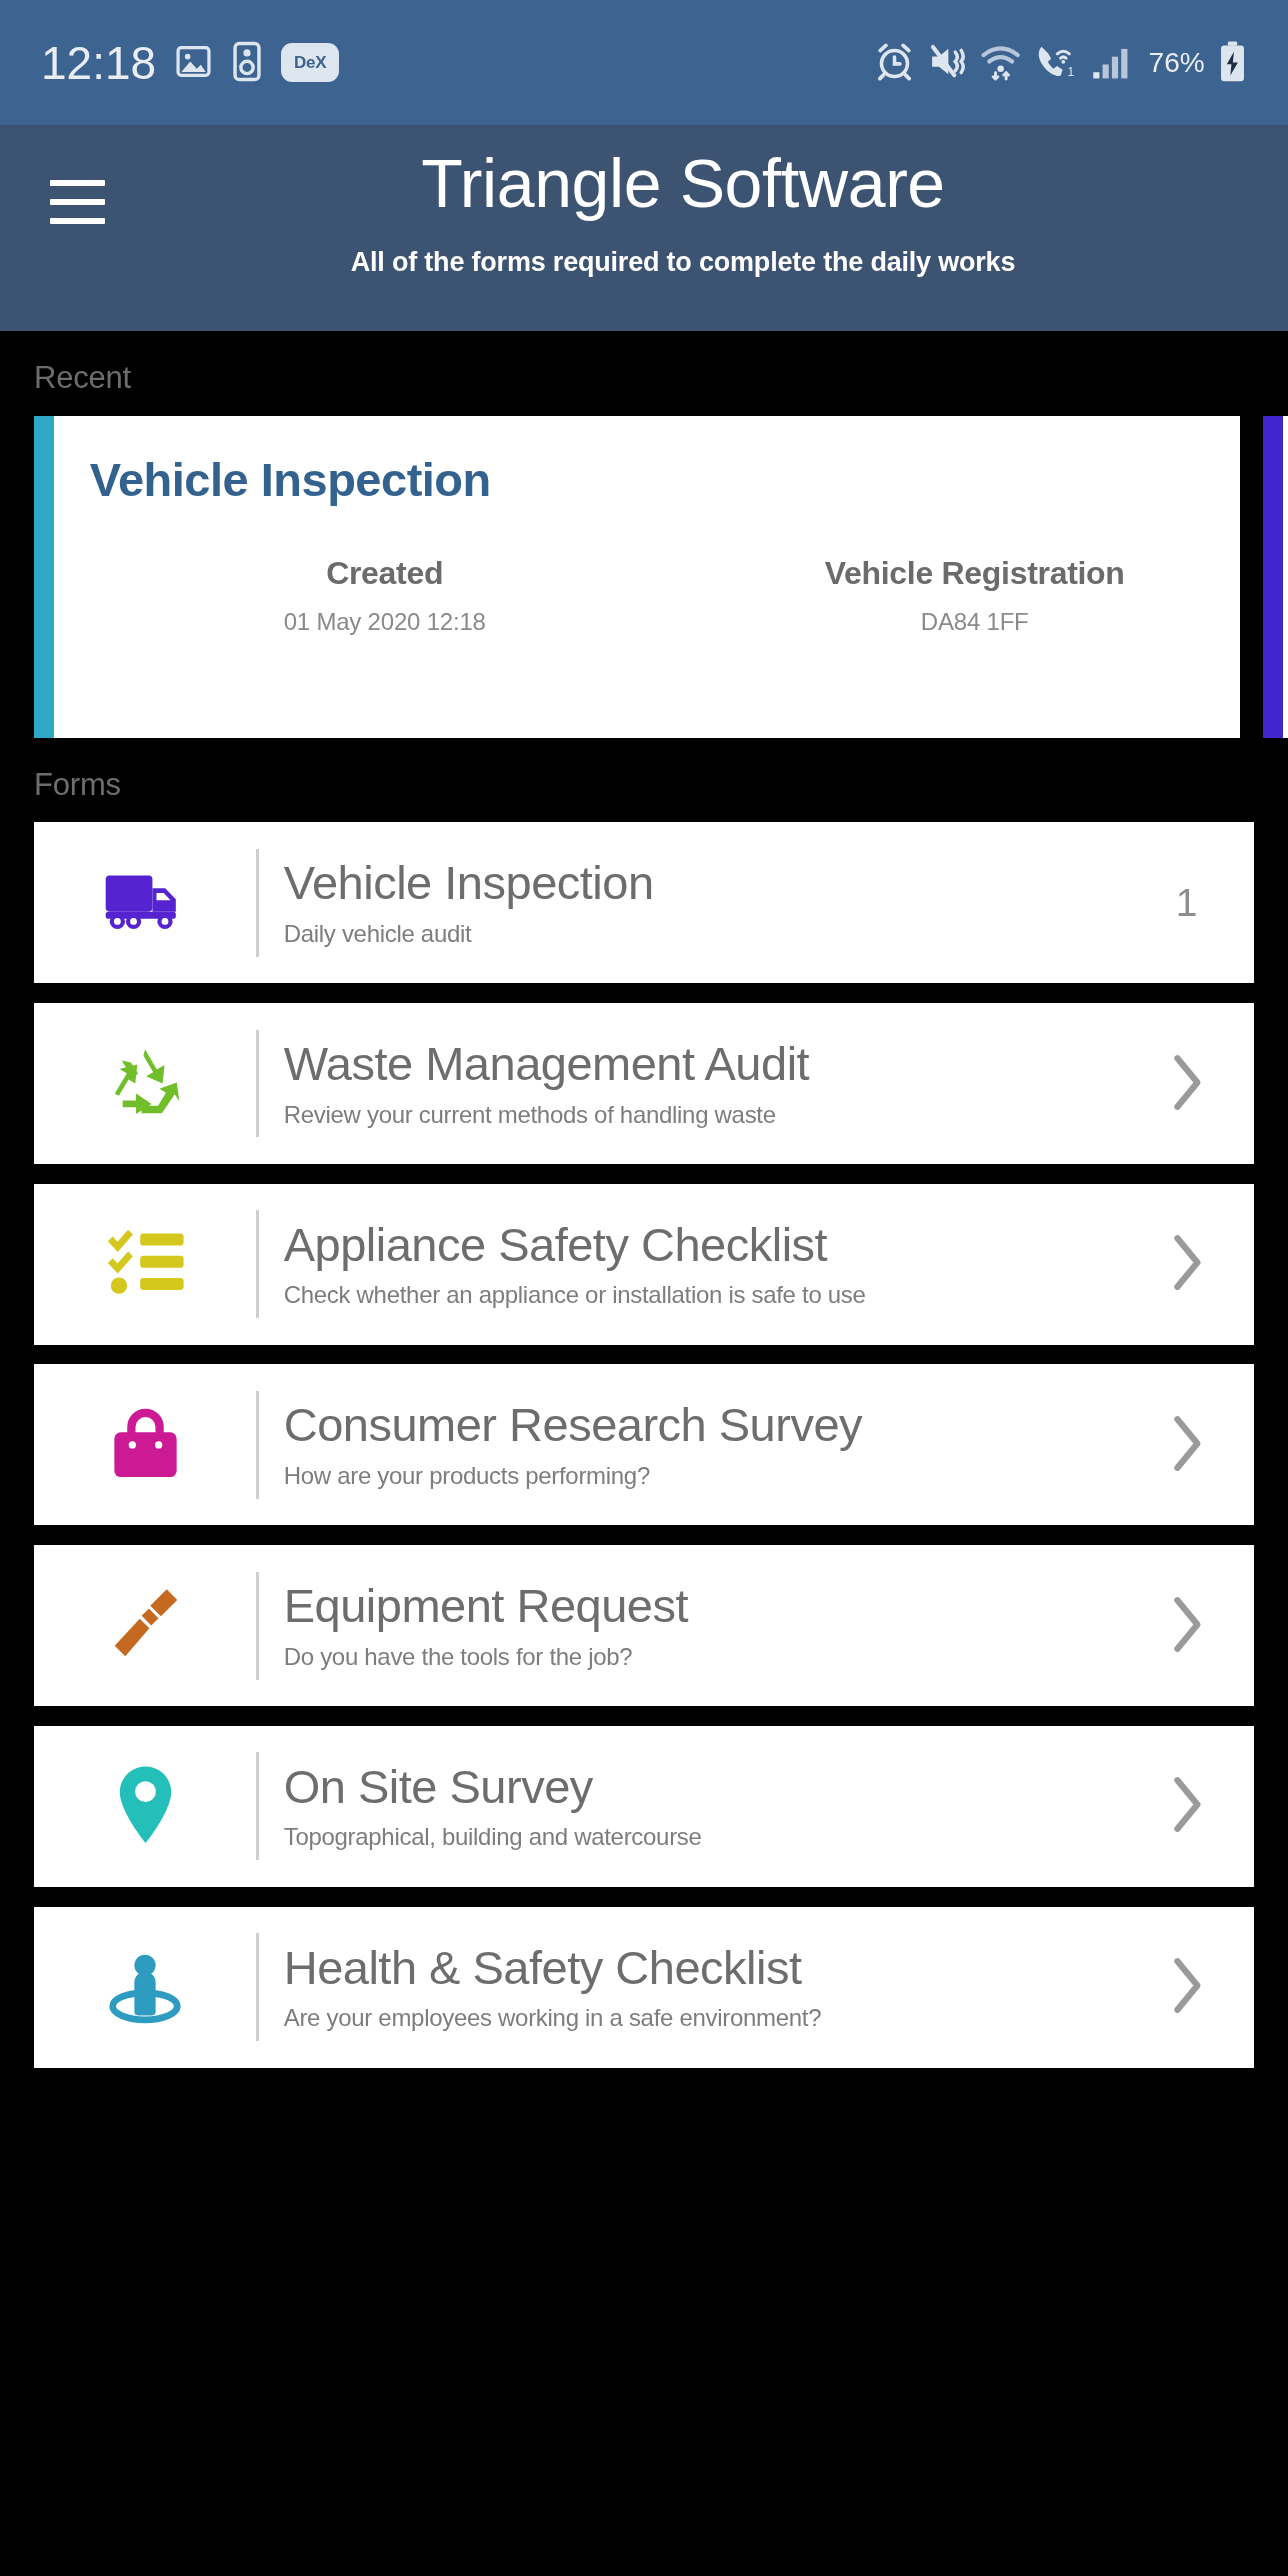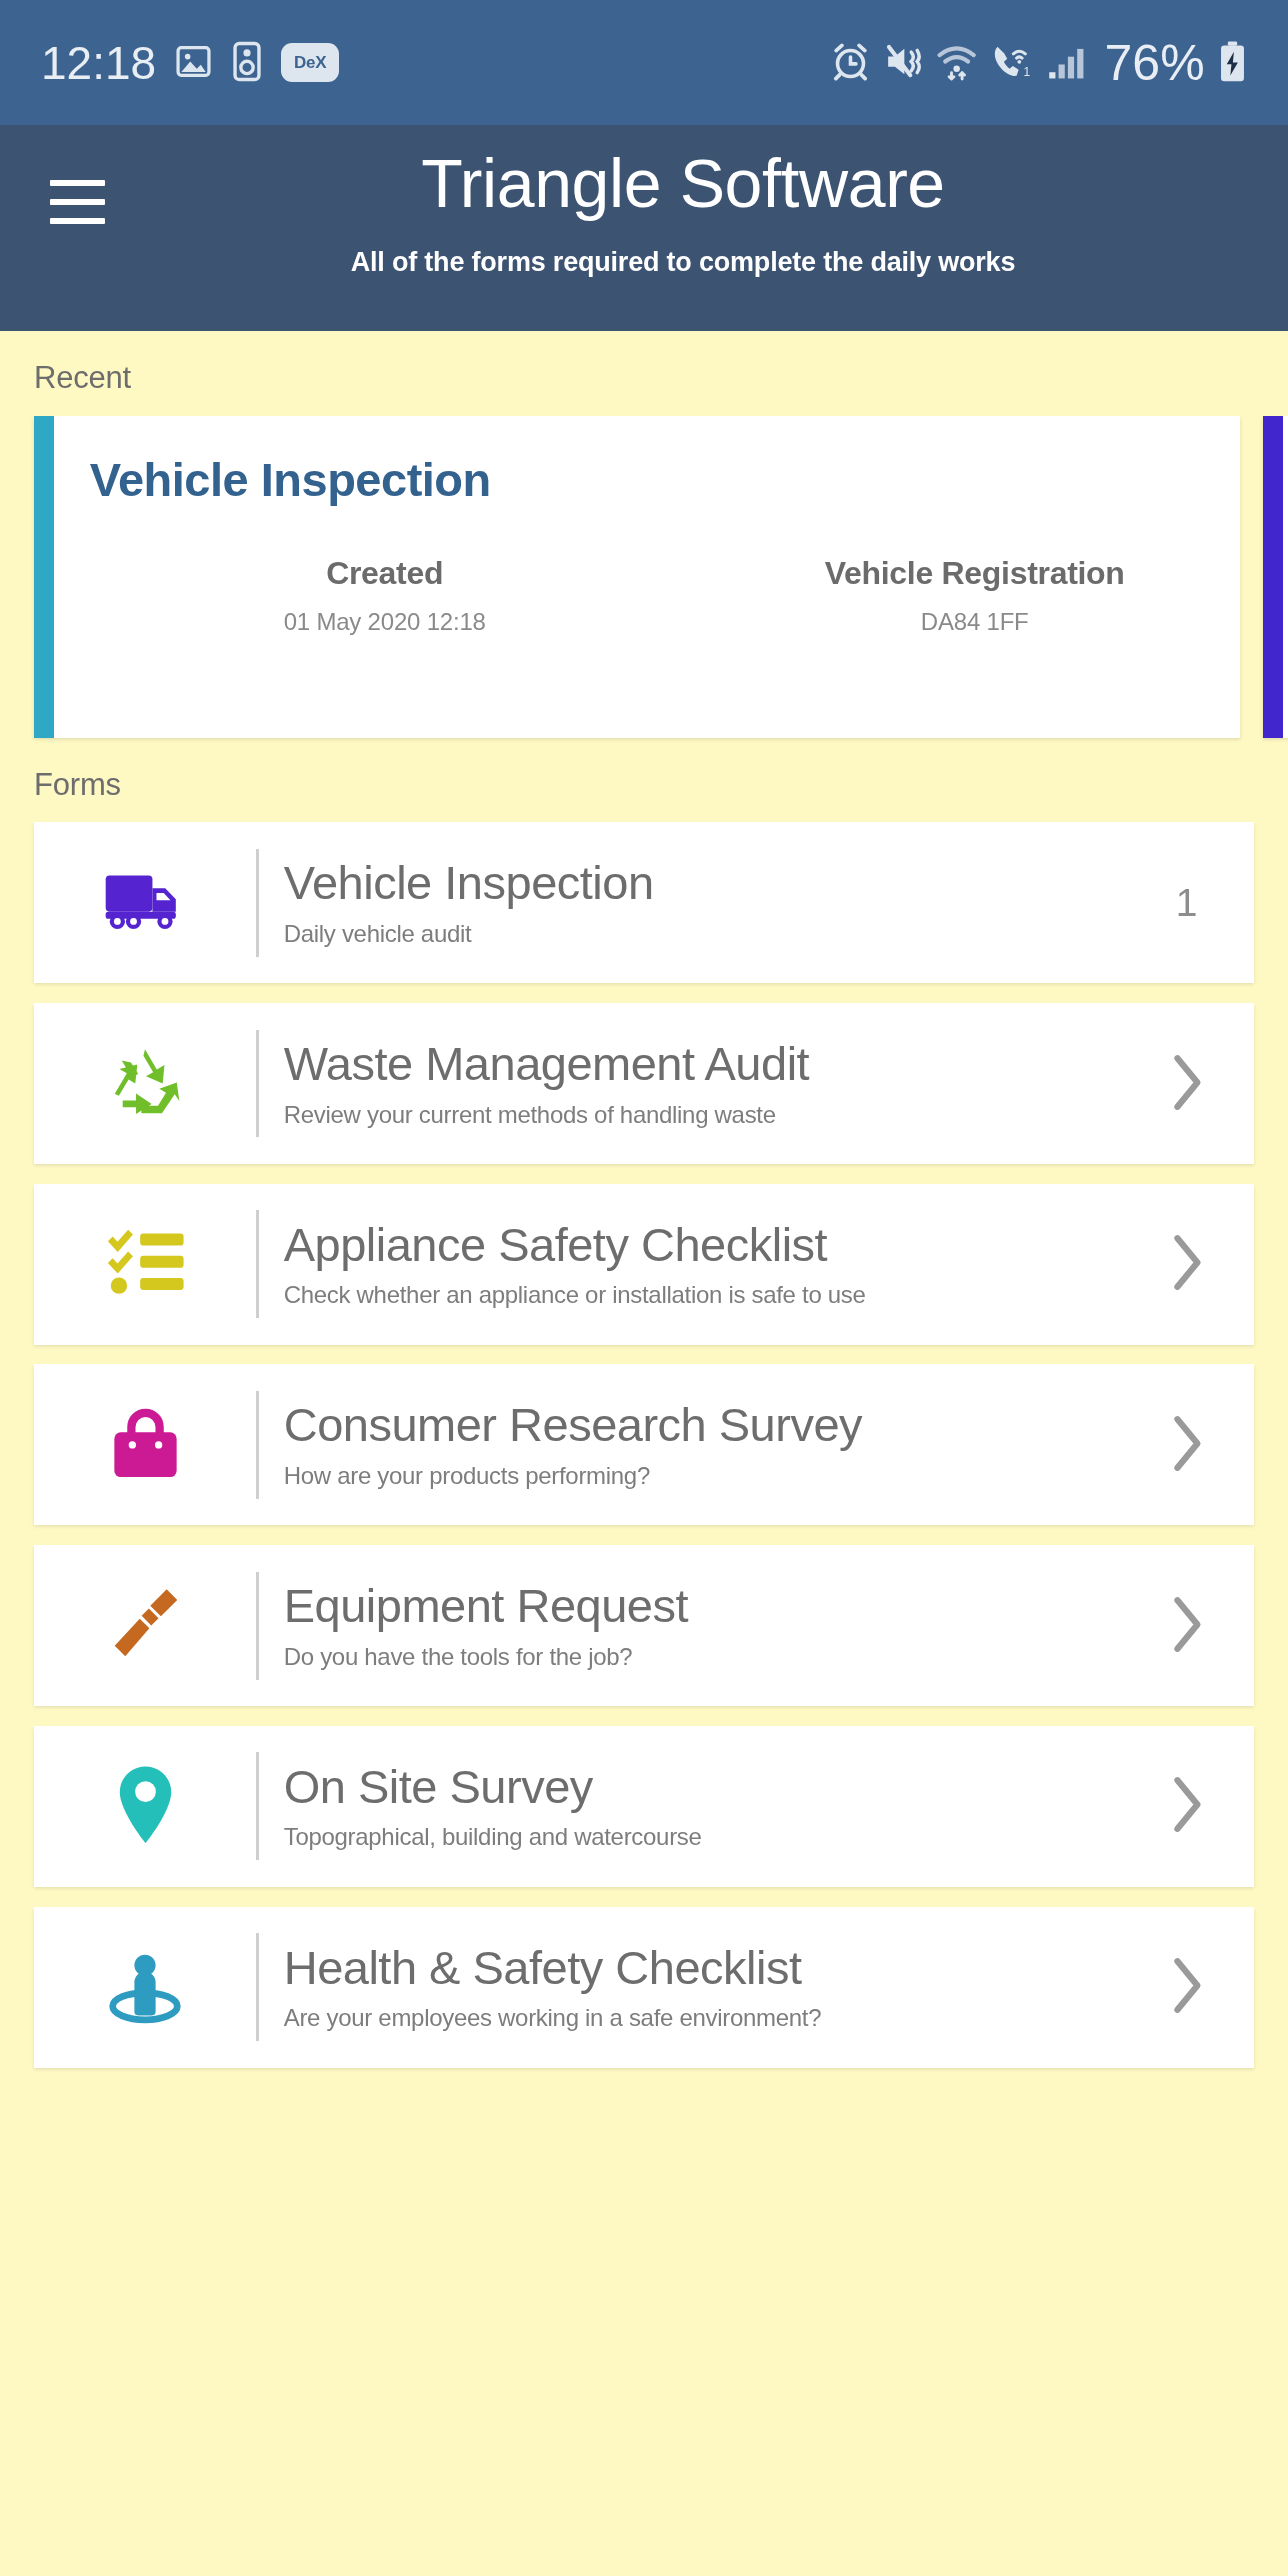--- a/index.html
+++ b/index.html
@@ -43,21 +43,21 @@
     line-height: 1;
   }
   .status-right {
     margin-left: auto;
     display: flex;
     align-items: center;
     gap: 11.6px;
   }
   .status-battery-text {
     color: #e9eef5;
-    font-size: 50px;
+    font-size: 28px;
     font-weight: 400;
     line-height: 1;
     margin-left: 7.2px;
     margin-right: 1.8px;
   }
   .sicon { display: block; }
 
   .dex-badge {
     width: 58px;
     height: 39px;
@@ -119,21 +119,21 @@
     color: #ffffff;
     font-size: 27px;
     font-weight: 600;
     margin-top: 28px;
     letter-spacing: -0.2px;
   }
 
   
   .content {
     flex: 1;
-    background: #fef9c3;
+    background: #000000;
     overflow: hidden;
     padding-bottom: 36px;
   }
 
   .section-label {
     color: #6d6d6d;
     font-size: 31px;
     font-weight: 400;
     padding: 29px 0 19.7px 34px;
     letter-spacing: -0.2px;

